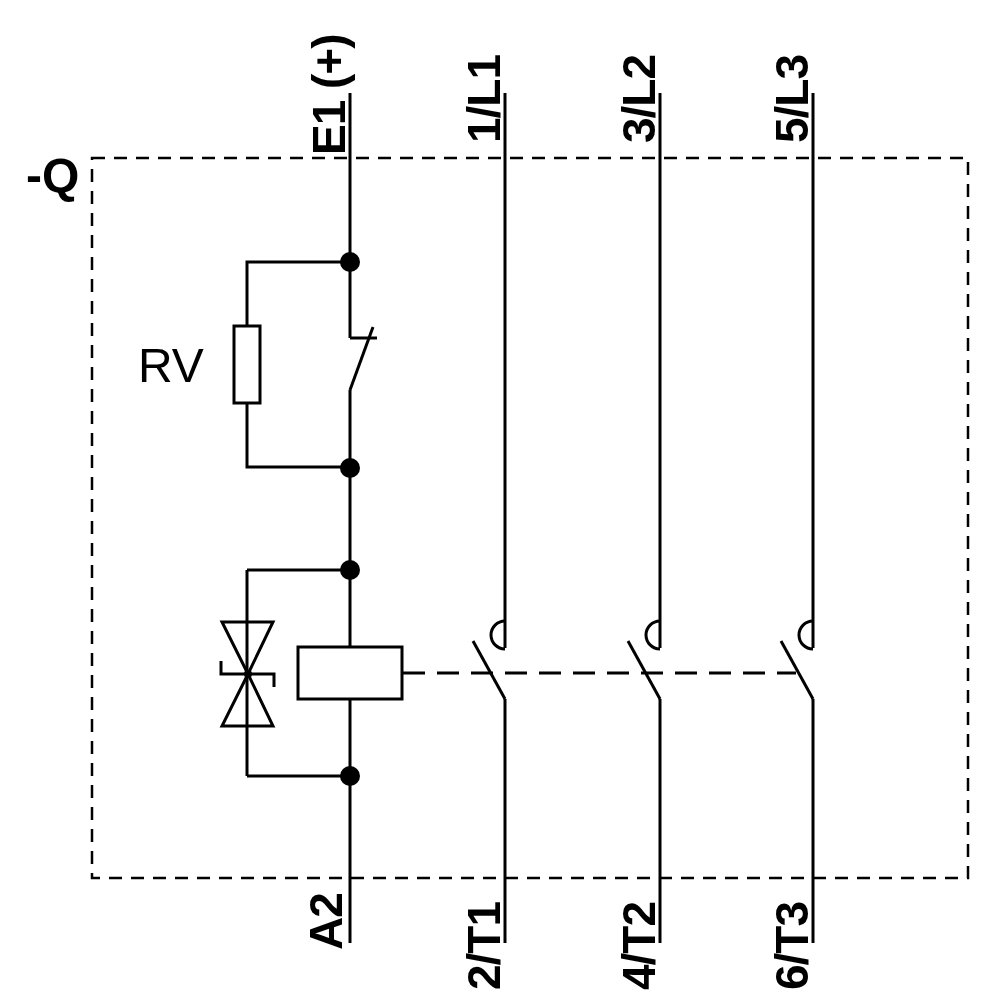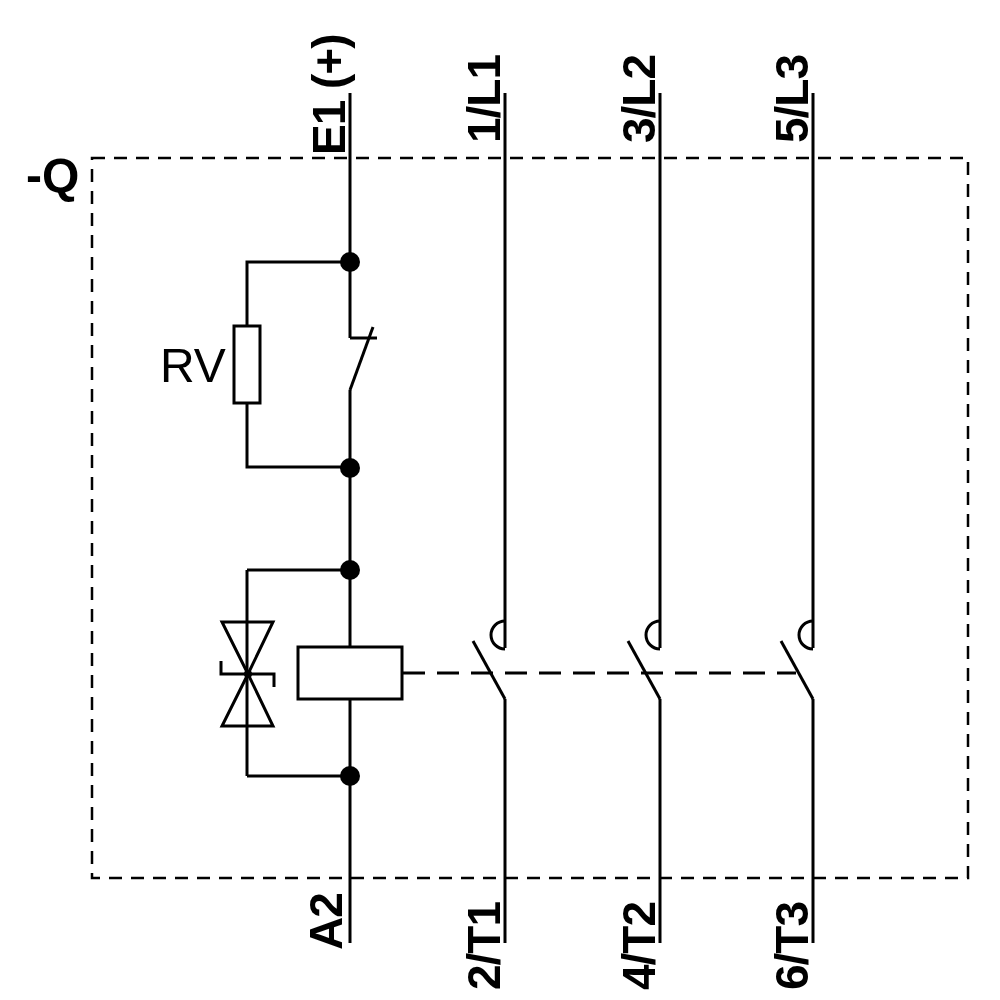--- a/index.html
+++ b/index.html
@@ -28,21 +28,20 @@
   }
   .hlabel-bold {
     font-weight: bold;
     font-size: 48px;
     line-height: 1;
   }
   .hlabel {
     font-weight: normal;
     font-size: 48px;
     line-height: 1;
-    margin-left: 22px;
   }
 </style>
 </head>
 <body>
 
 <div class="stage">
 
   <svg width="1000" height="1000" viewBox="0 0 1000 1000" fill="none" stroke="#000000" stroke-width="3">
 
     <rect x="92" y="158" width="876" height="720" stroke-width="2.5" stroke-dasharray="13 9"></rect>

